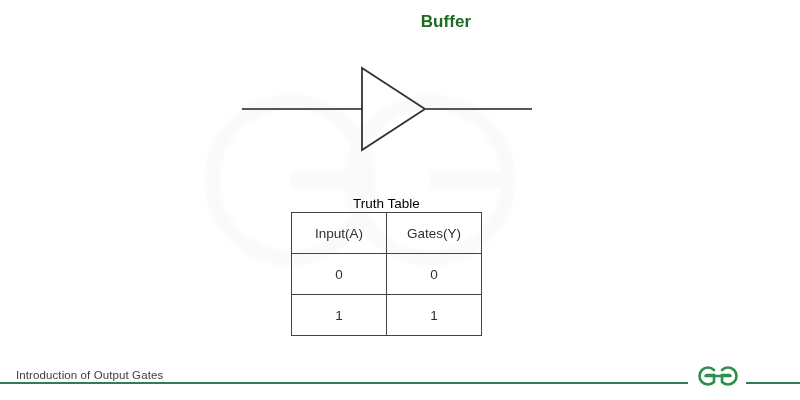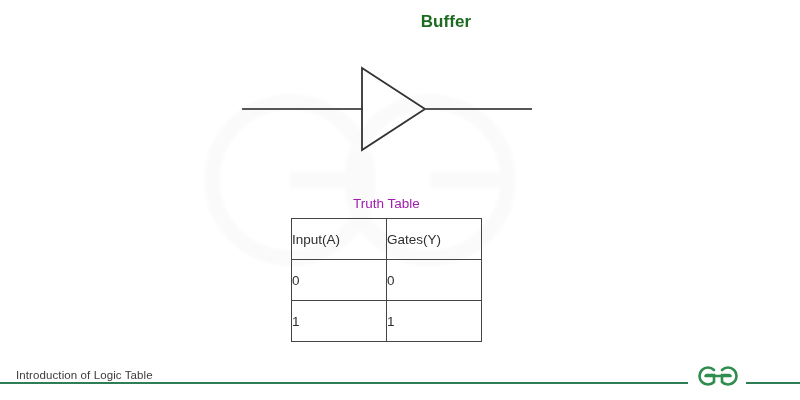--- a/index.html
+++ b/index.html
@@ -59,35 +59,35 @@
 
   
   #truth-table-block {
     position: absolute;
     left: 291px;
     top: 196px;
     width: 191px;
   }
   #truth-table-caption {
     font-size: 13.5px;
-    color: #a21caf;
+    color: #000000;
     text-align: center;
-    margin-bottom: 6px;
+    margin-bottom: 0;
     line-height: 16px;
   }
   table.truth-table {
     border-collapse: collapse;
     width: 191px;
     table-layout: fixed;
   }
   table.truth-table td,
   table.truth-table th {
     border: 1.3px solid #444444;
     height: 40px;
-    text-align: left;
+    text-align: center;
     vertical-align: middle;
     font-size: 13.5px;
     font-weight: normal;
     color: #2f2f2f;
     padding: 0;
   }
 
   
   #footer-label {
     position: absolute;
@@ -166,21 +166,21 @@
           <td>0</td>
         </tr>
         <tr>
           <td>1</td>
           <td>1</td>
         </tr>
       </tbody>
     </table>
   </div>
 
-  <div id="footer-label">Introduction of Logic Table</div>
+  <div id="footer-label">Introduction of Output Gates</div>
   <div id="footer-rule-left"></div>
   <div id="footer-rule-right"></div>
   <div id="gfg-logo">
     <svg viewBox="0 0 52 30" xmlns="http://www.w3.org/2000/svg">
       <g fill="none" stroke="#2f8d4e" stroke-width="2.6" stroke-linecap="round">
         <path d="M22 10 A8.5 8.5 0 1 0 22 22 L22 15 L14.5 15"></path>
         <path d="M30 10 A8.5 8.5 0 1 1 30 22 L30 15 L37.5 15"></path>
         <path d="M13.5 16 L38.5 16"></path>
       </g>
     </svg>

